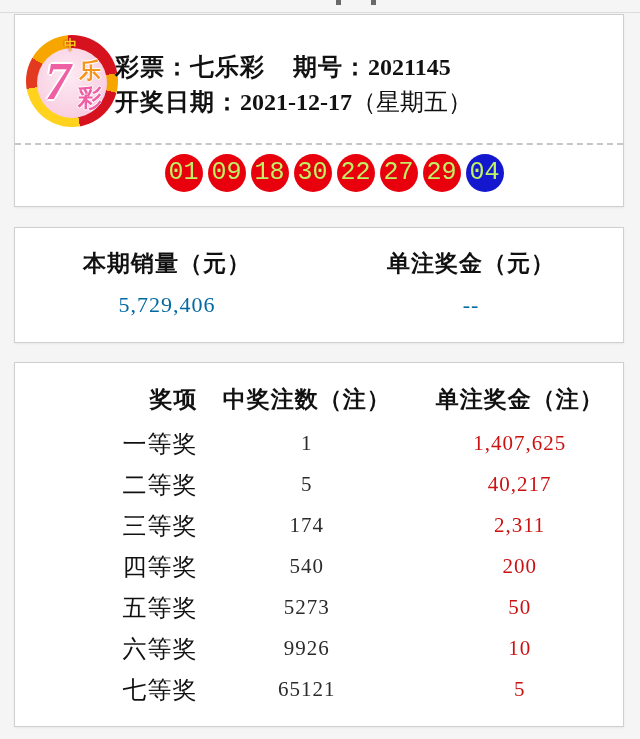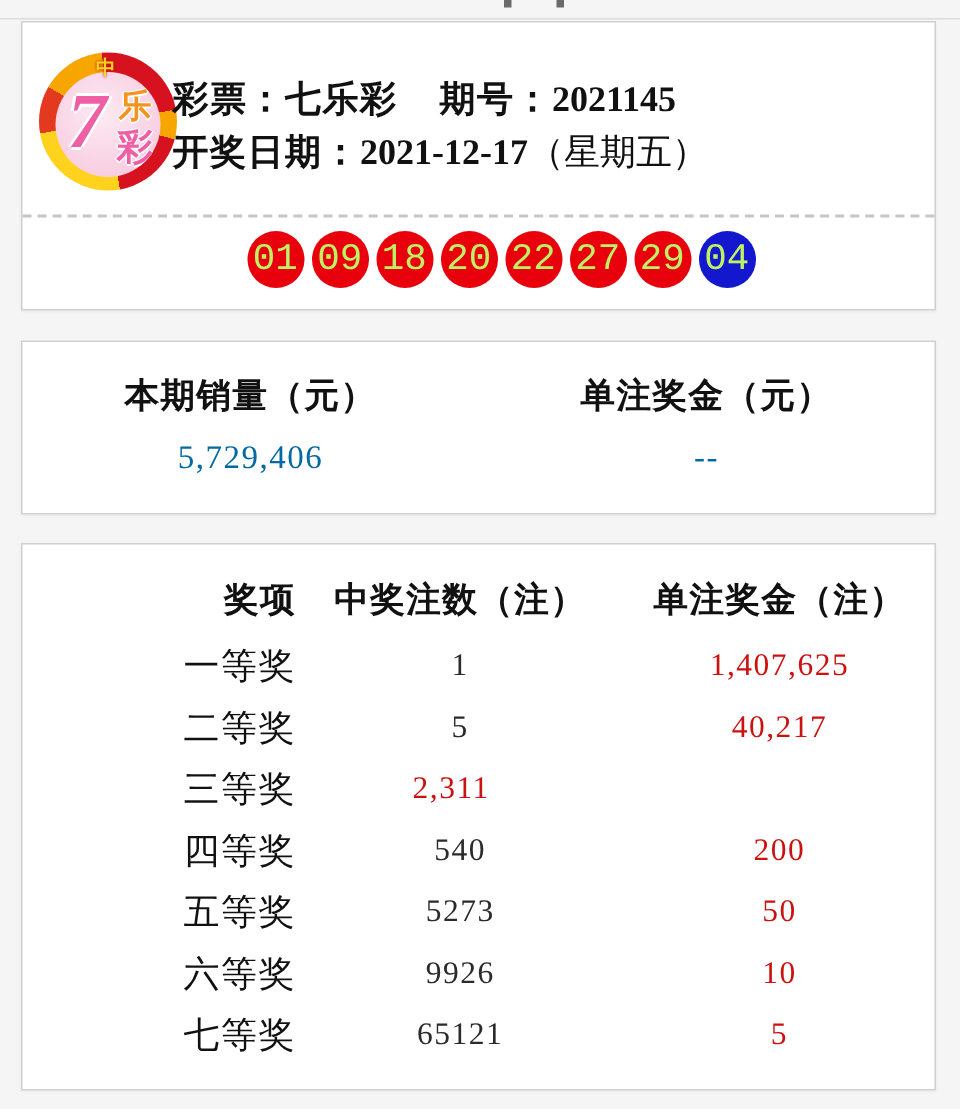--- a/index.html
+++ b/index.html
@@ -145,21 +145,21 @@
       <span class="cjk-bold">开奖日期：</span><span class="num-serif">2021-12-17</span><span class="week-serif">（星期五）</span>
     </div>
   </div>
 
   <div class="dashed-sep"></div>
 
   <div class="balls">
     <div class="ball red">01</div>
     <div class="ball red">09</div>
     <div class="ball red">18</div>
-    <div class="ball red">20</div>
+    <div class="ball red">30</div>
     <div class="ball red">22</div>
     <div class="ball red">27</div>
     <div class="ball red">29</div>
     <div class="ball blue">04</div>
   </div>
 </div>
 
 <div class="card card2">
   <div class="stats-row">
     <div class="stat">
@@ -185,20 +185,21 @@
       <div class="pc2 prize-count">1</div>
       <div class="pc3 prize-amount">1,407,625</div>
     </div>
     <div class="prow">
       <div class="pc1 prize-name">二等奖</div>
       <div class="pc2 prize-count">5</div>
       <div class="pc3 prize-amount">40,217</div>
     </div>
     <div class="prow">
       <div class="pc1 prize-name">三等奖</div>
+      <div class="pc2 prize-count">174</div>
       <div class="pc3 prize-amount">2,311</div>
     </div>
     <div class="prow">
       <div class="pc1 prize-name">四等奖</div>
       <div class="pc2 prize-count">540</div>
       <div class="pc3 prize-amount">200</div>
     </div>
     <div class="prow">
       <div class="pc1 prize-name">五等奖</div>
       <div class="pc2 prize-count">5273</div>

